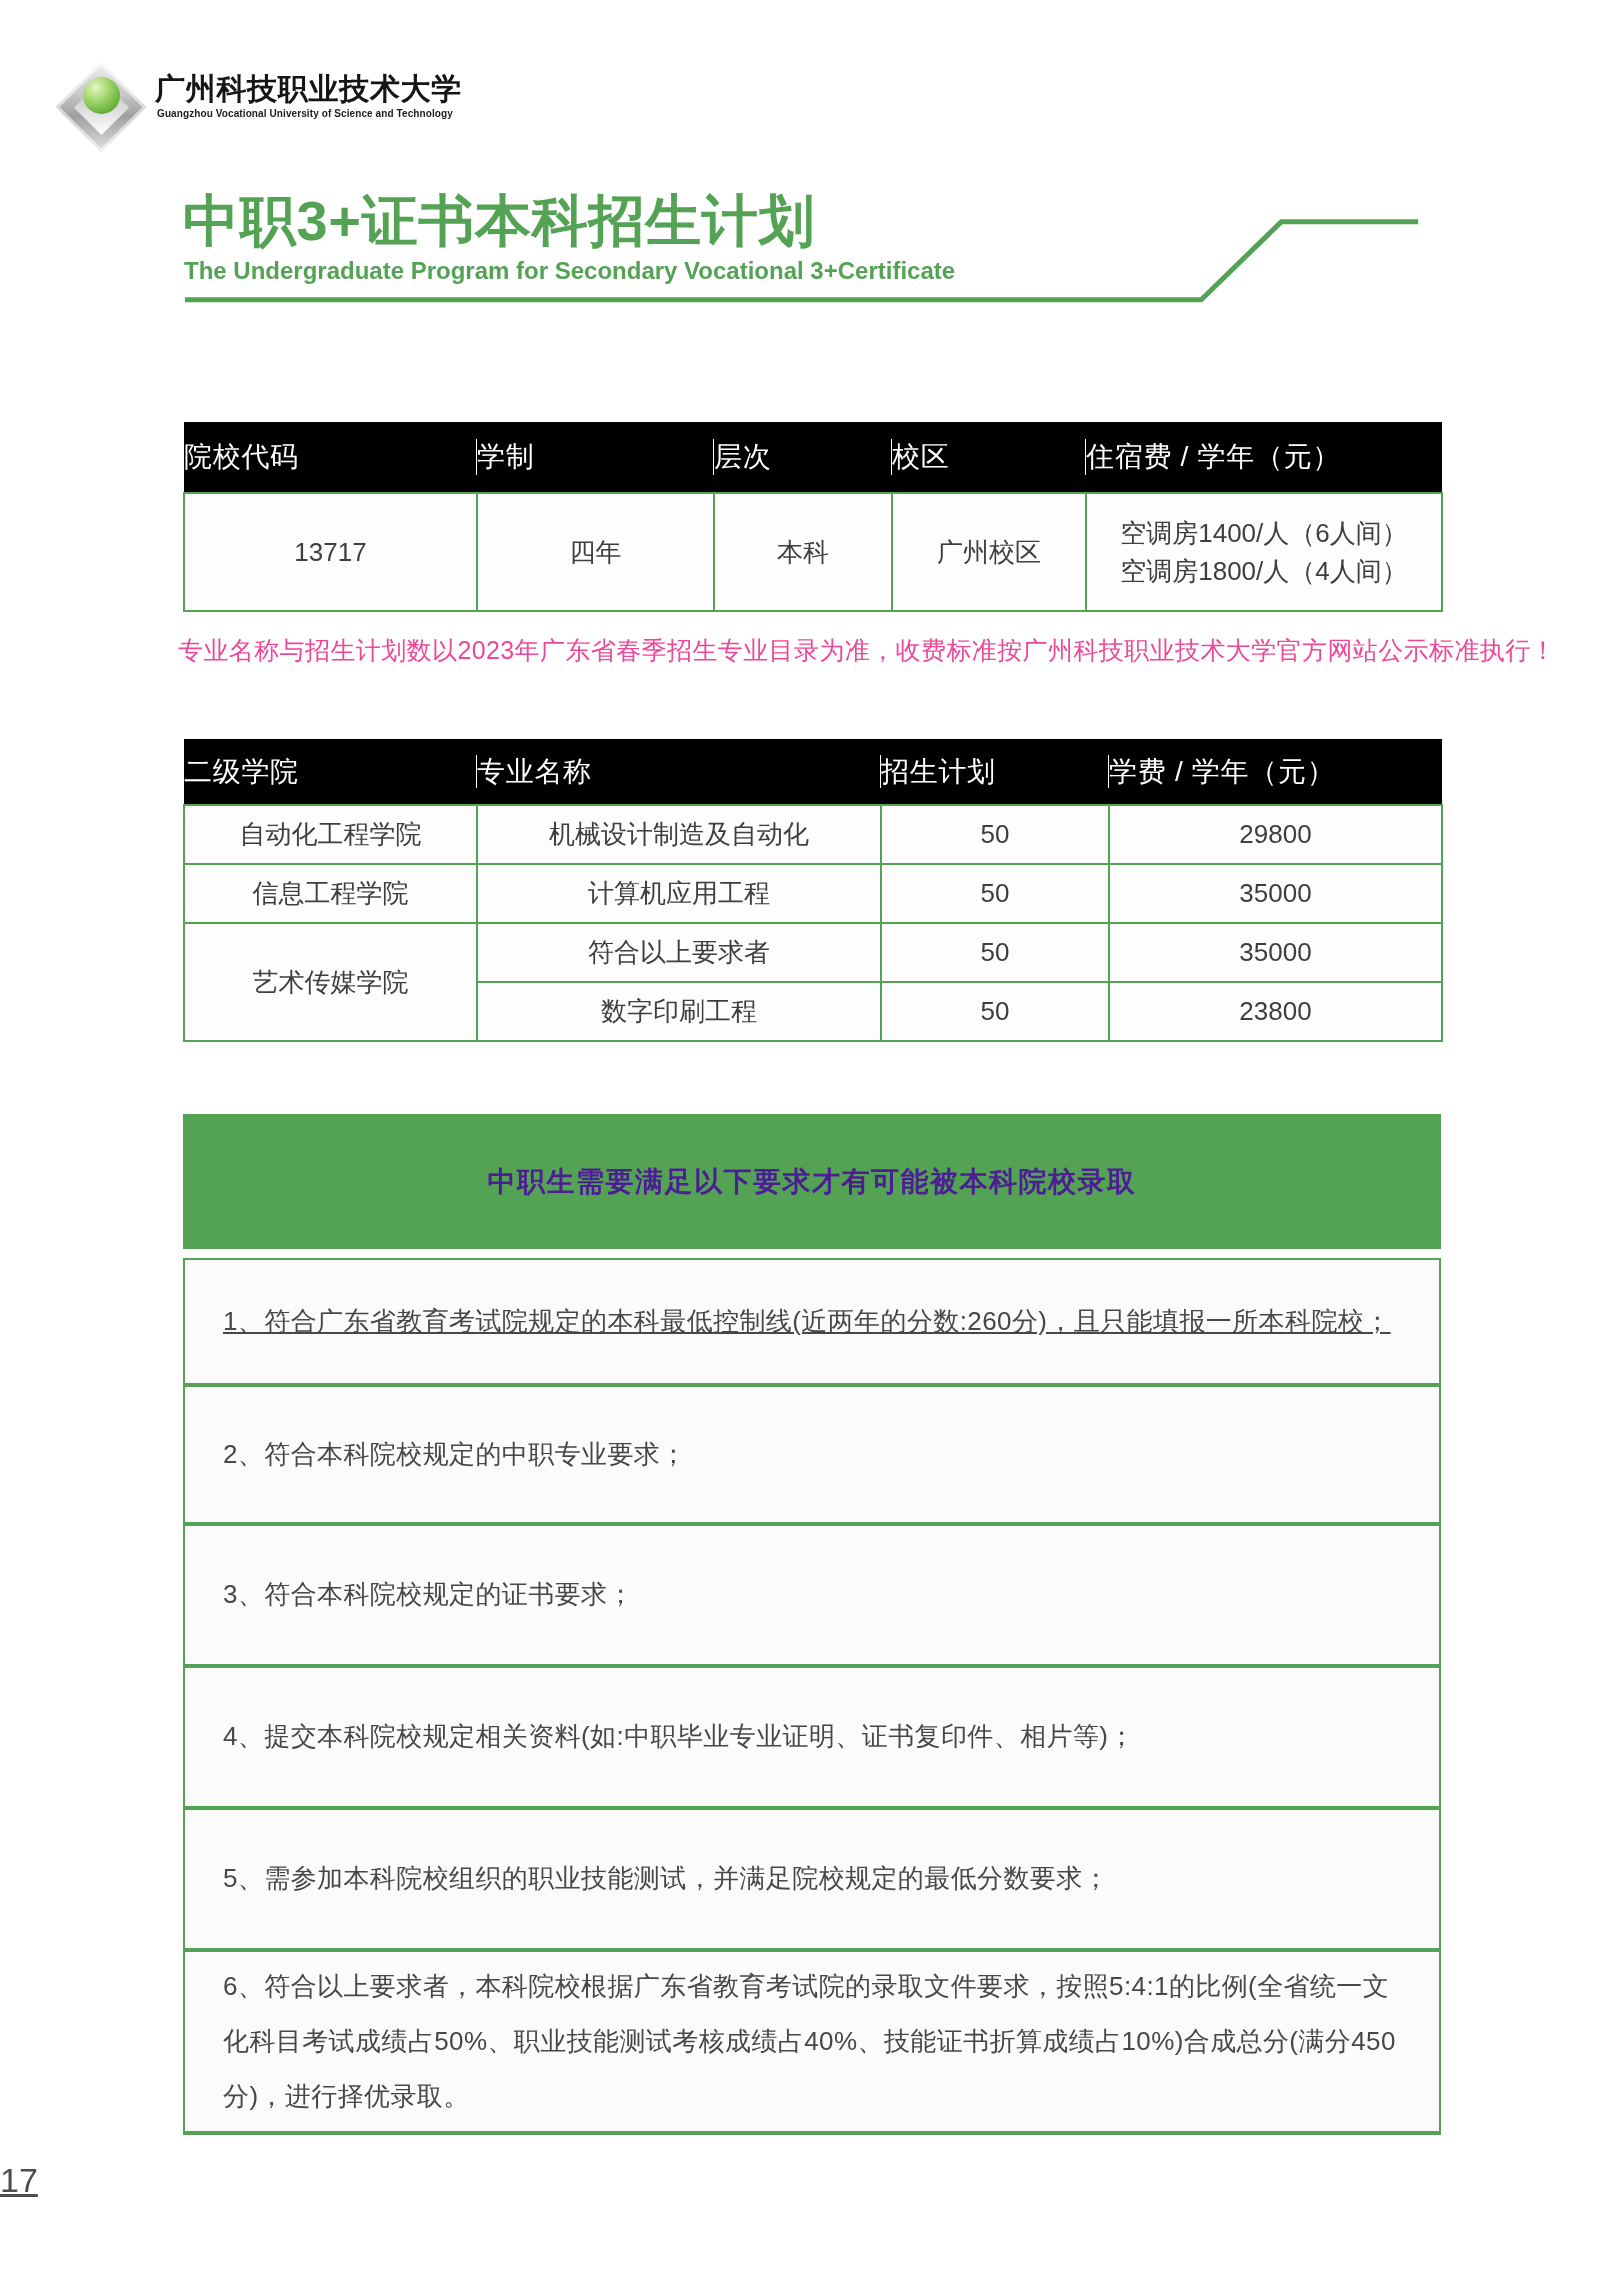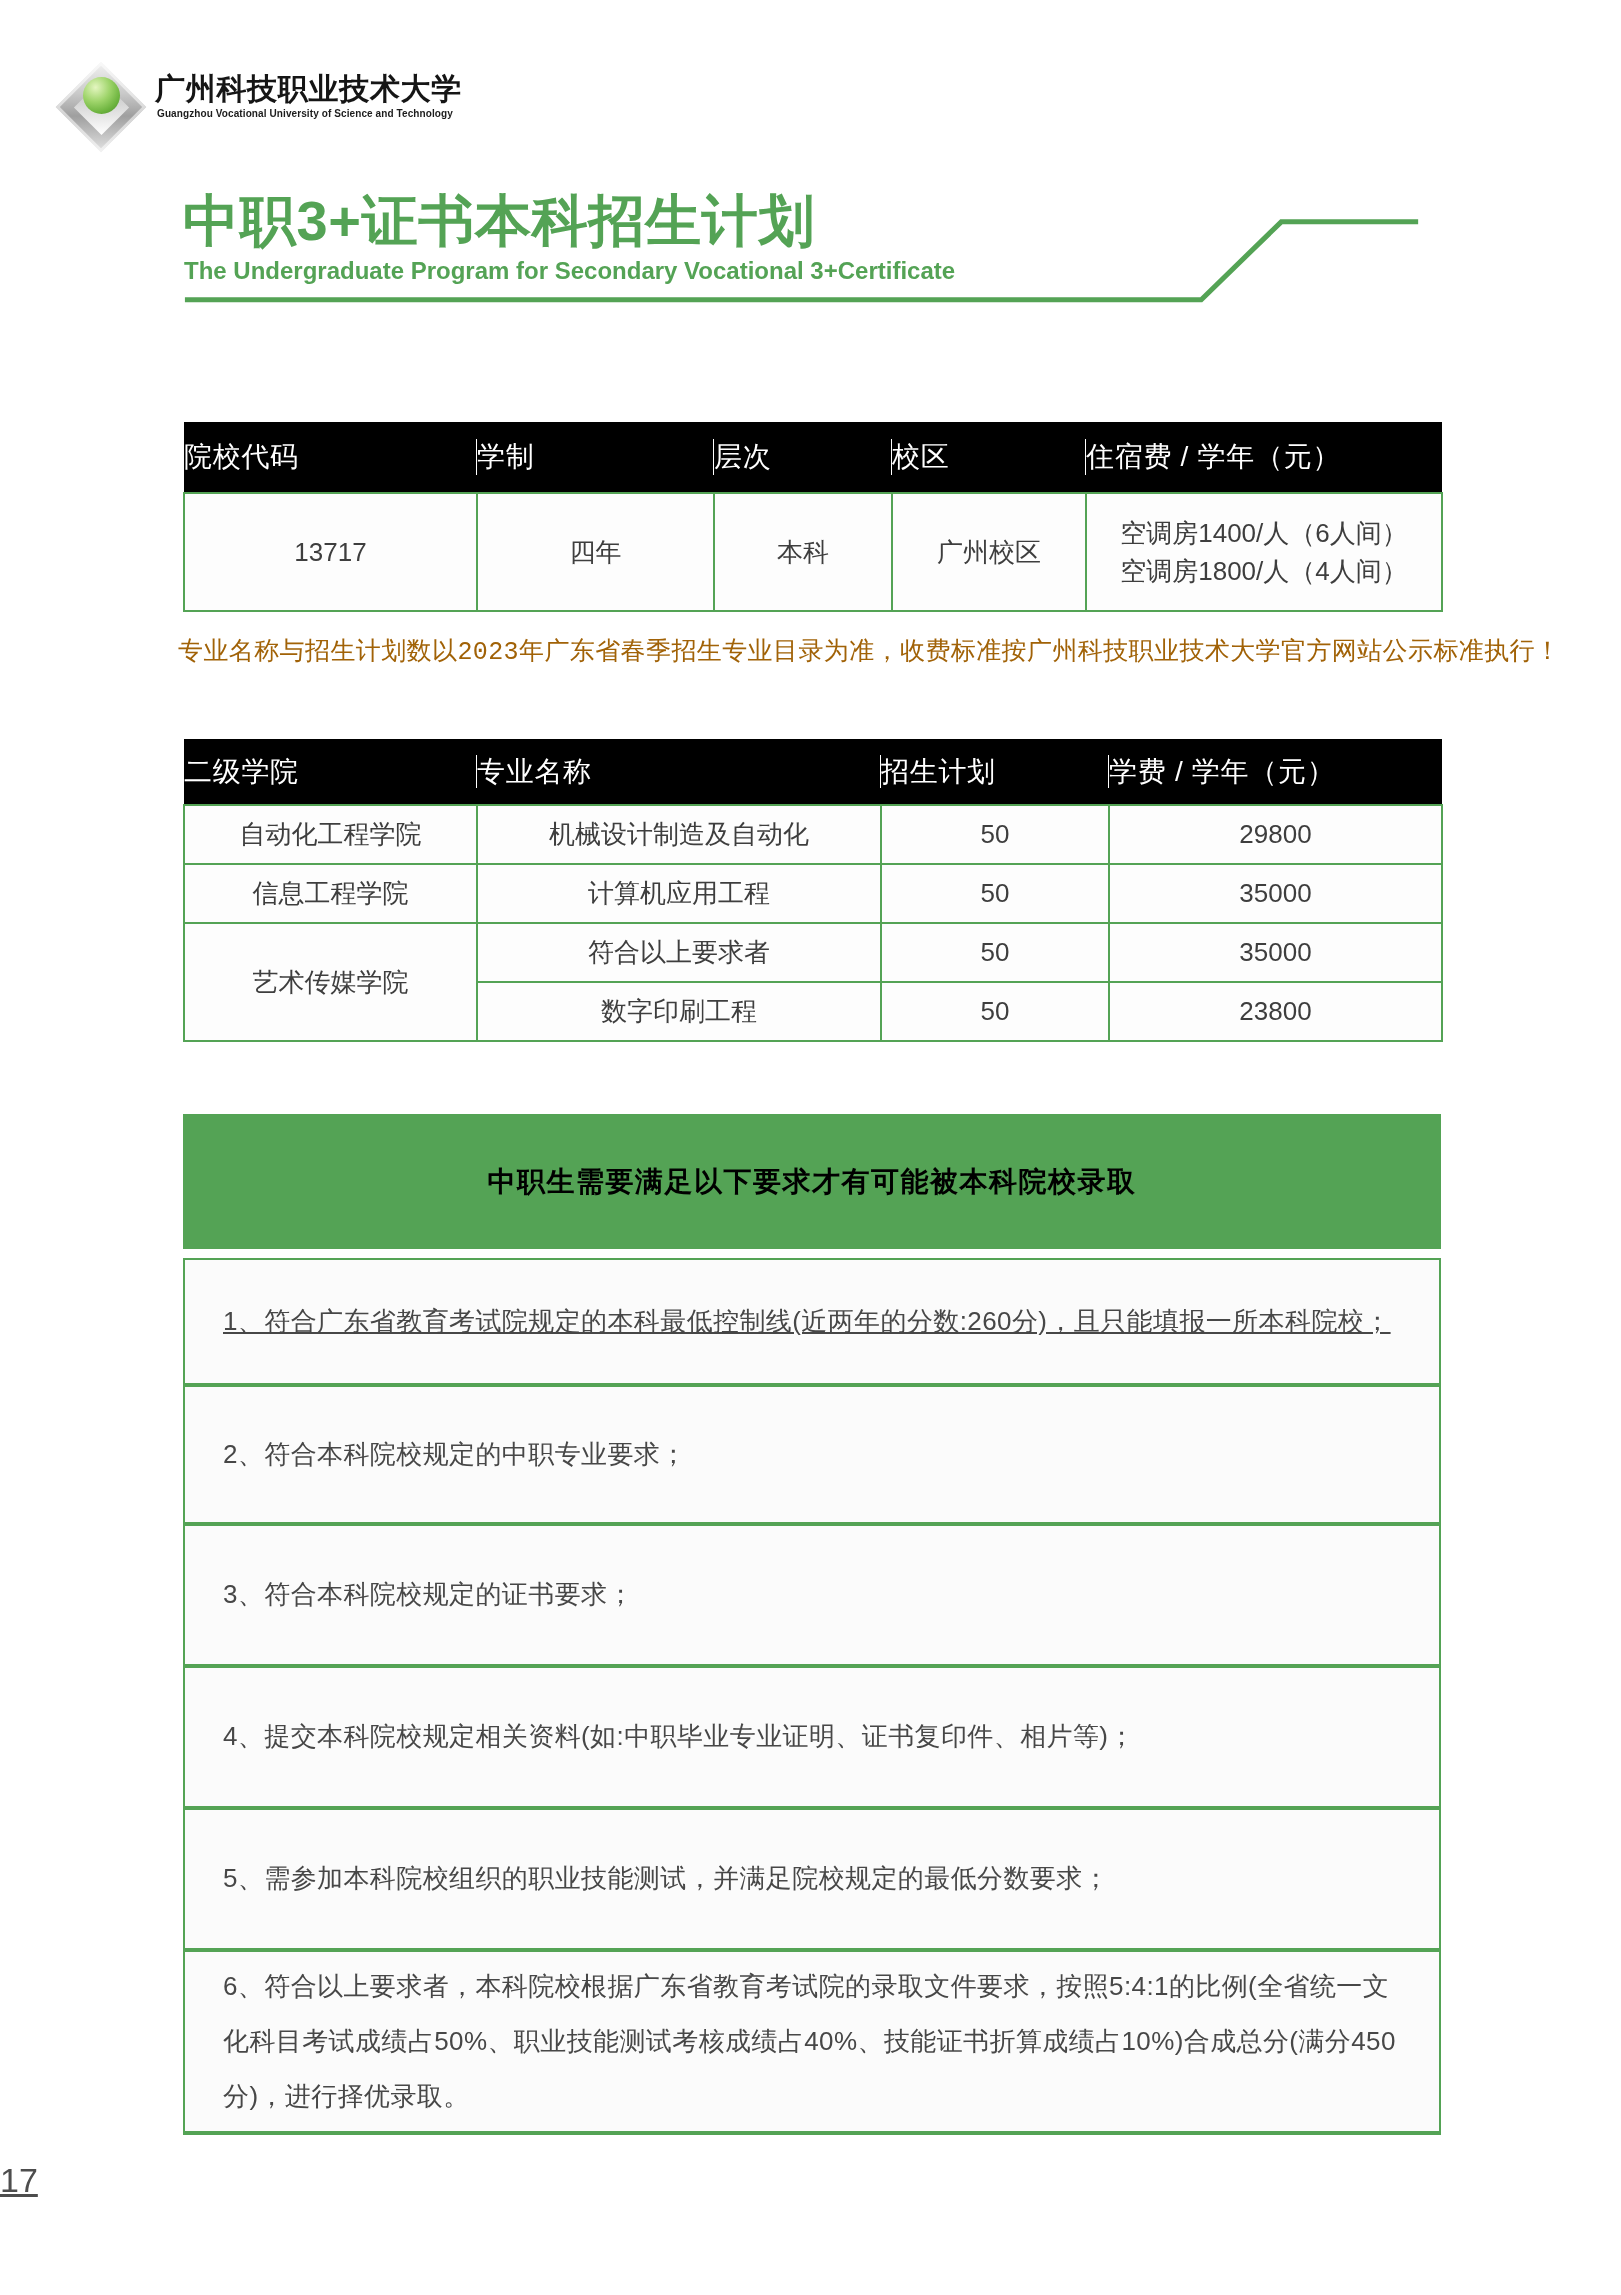--- a/index.html
+++ b/index.html
@@ -59,31 +59,31 @@
     border: 2.2px solid #54a355; border-top-width: 2.9px; border-bottom-width: 2.9px;
     text-align: center; font-size: 26px; color: #3e3e3e; background: #fdfdfd;
   }
   .tbl-info  { position: absolute; left: 183px; top: 422px; width: 1258px; }
   .tbl-info th { height: 71px; }
   .tbl-info td { height: 118px; }
   .accom-line { display: block; line-height: 38px; text-align: center; }
 
   .note {
     position: absolute; left: 178px; top: 634px; width: 1286px;
-    font-size: 25px; color: #a16207; letter-spacing: 0.4px; white-space: nowrap; font-family: Liberation Mono, monospace;
+    font-size: 25px; color: #ec4899; letter-spacing: 0.4px; white-space: nowrap;
   }
 
   .tbl-majors { position: absolute; left: 183px; top: 739px; width: 1258px; }
   .tbl-majors th { height: 66px; }
   .tbl-majors td { height: 59px; }
 
   
   .req { position: absolute; left: 183px; top: 1114px; width: 1258px; }
   .req-header {
-    height: 135px; background: #54a355; color: #000000;
+    height: 135px; background: #54a355; color: #4c1d95;
     font-size: 28px; font-weight: bold; letter-spacing: 1.5px;
     display: flex; align-items: center; justify-content: center;
   }
   .req-table { margin-top: 8.8px; width: 1258px; border-collapse: collapse; table-layout: fixed; }
   .req-table td {
     border: 2.2px solid #54a355; border-top-width: 4.4px; border-bottom-width: 4.4px;
     background: #fbfbfb; color: #474747; font-size: 26px;
     padding: 7.3px 31px 7.3px 38px; line-height: 55px; letter-spacing: 0.4px;
     vertical-align: middle; text-align: left;
   }

